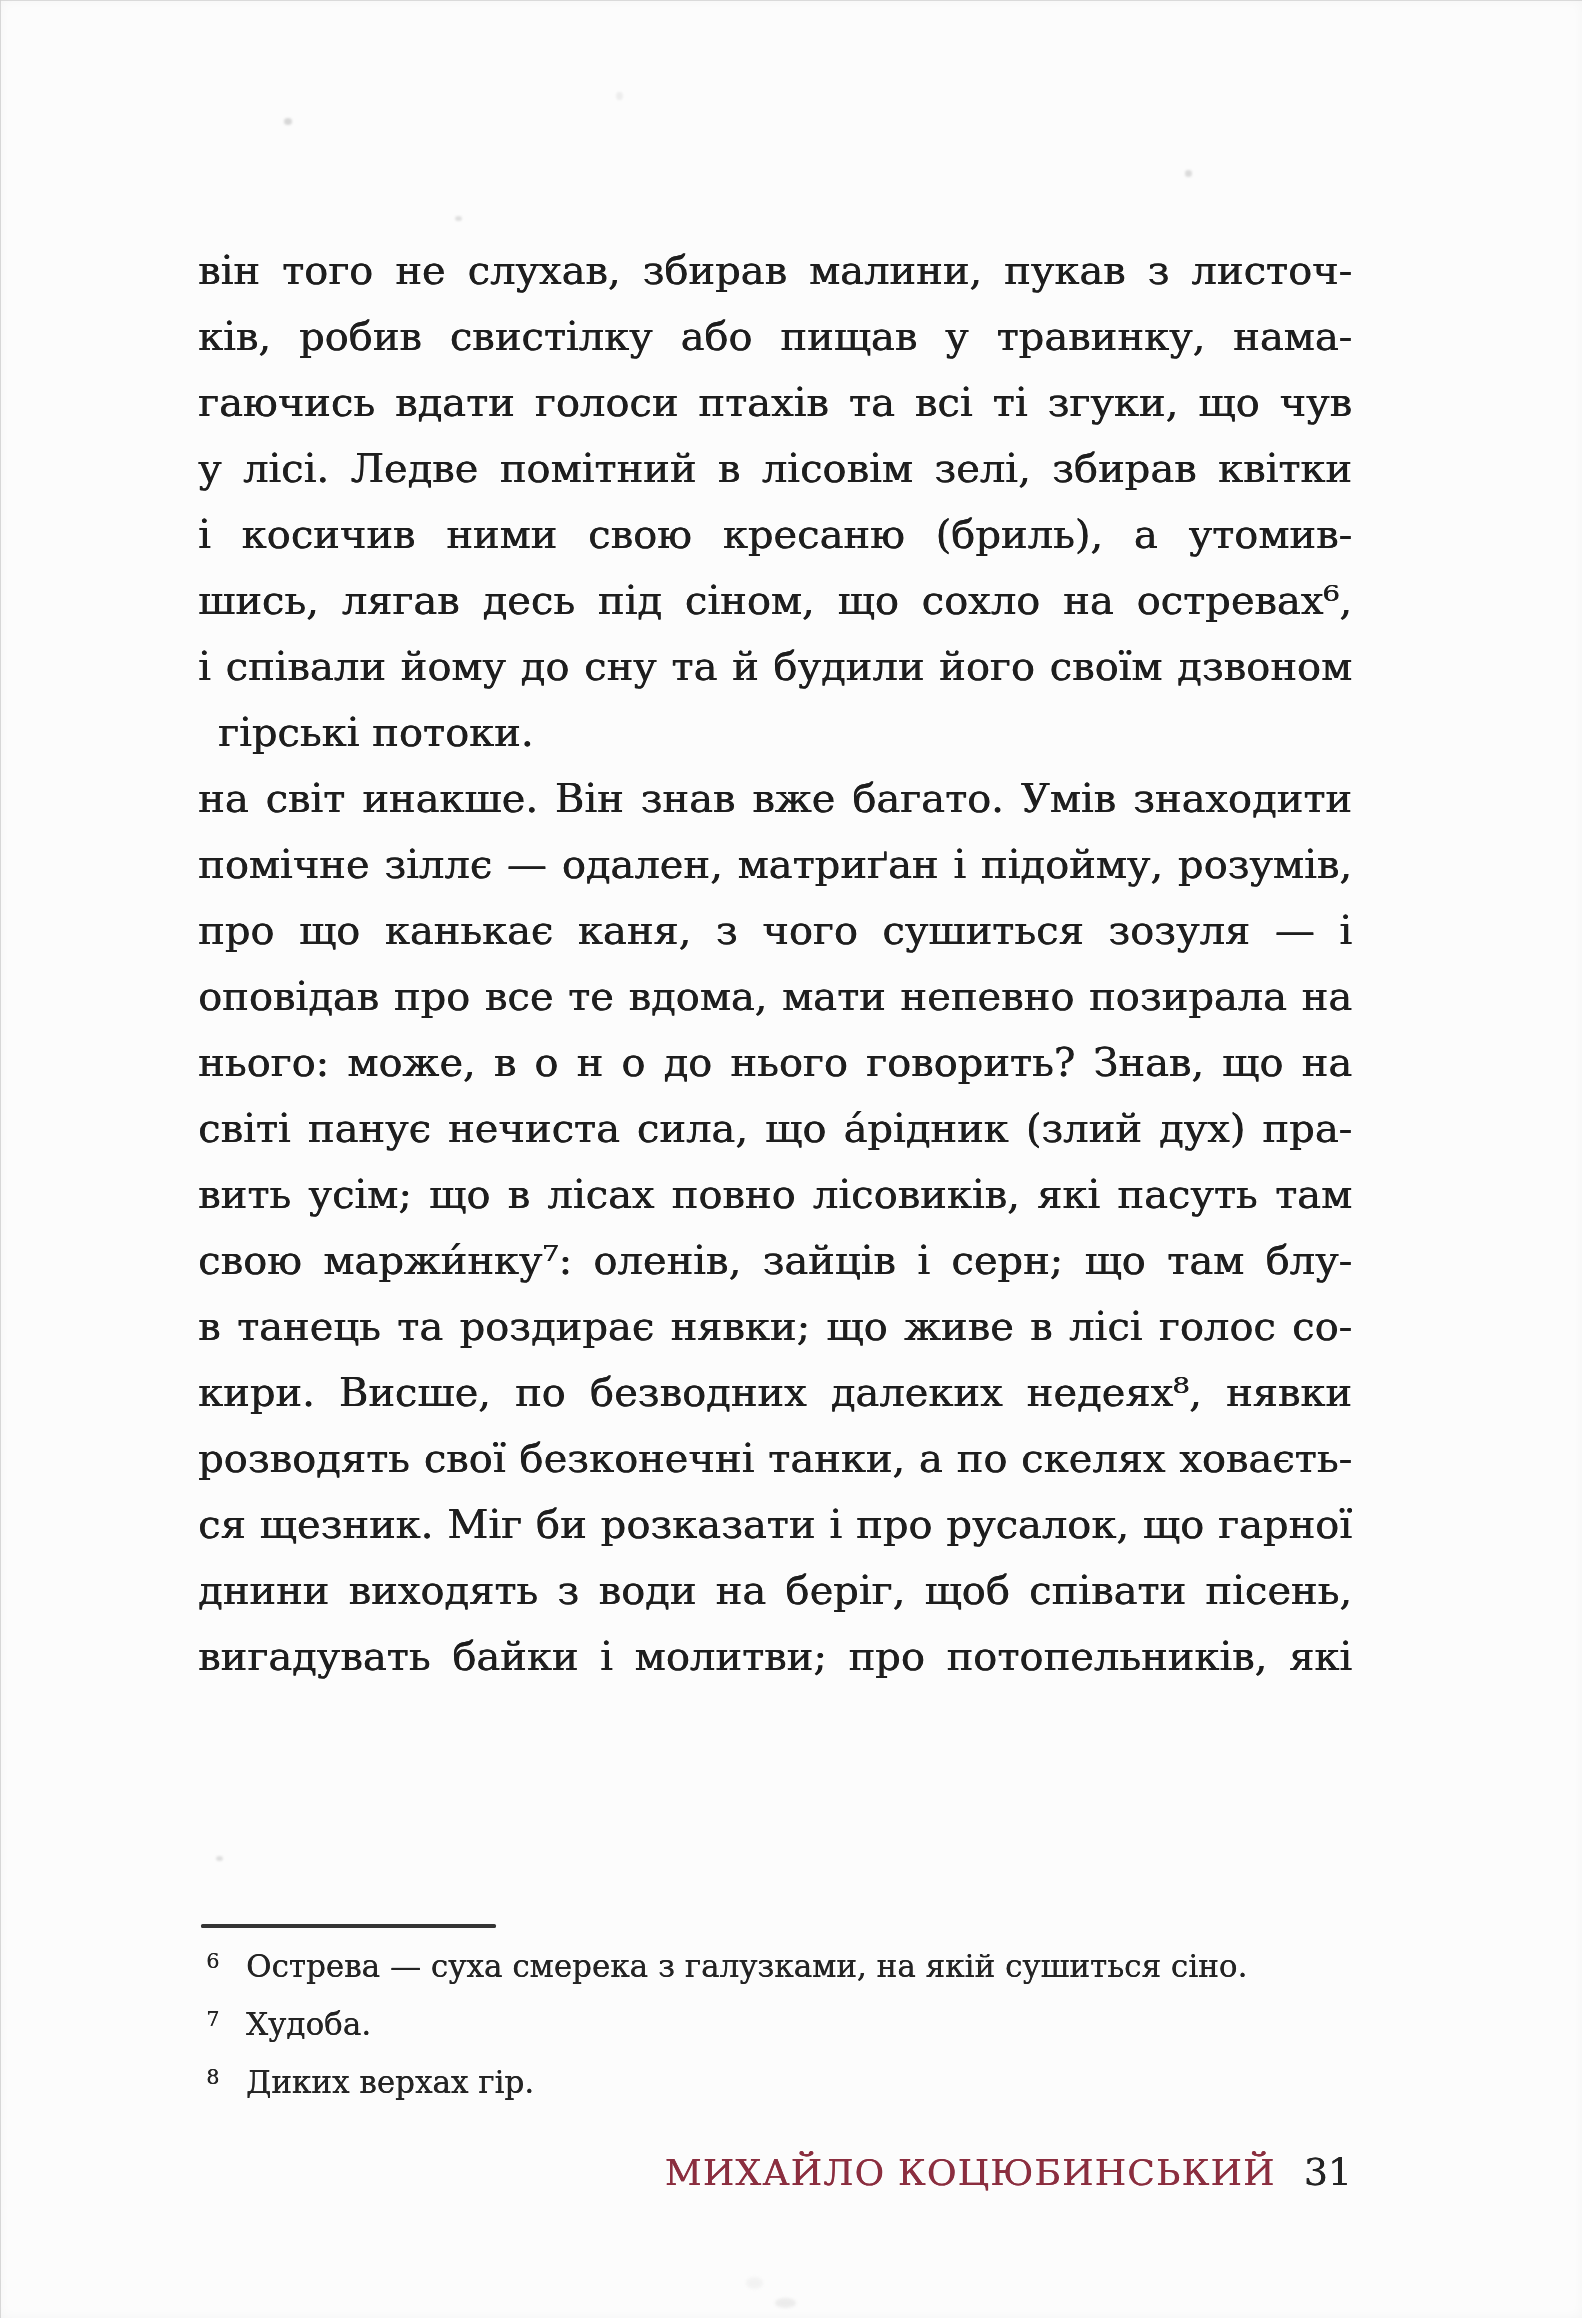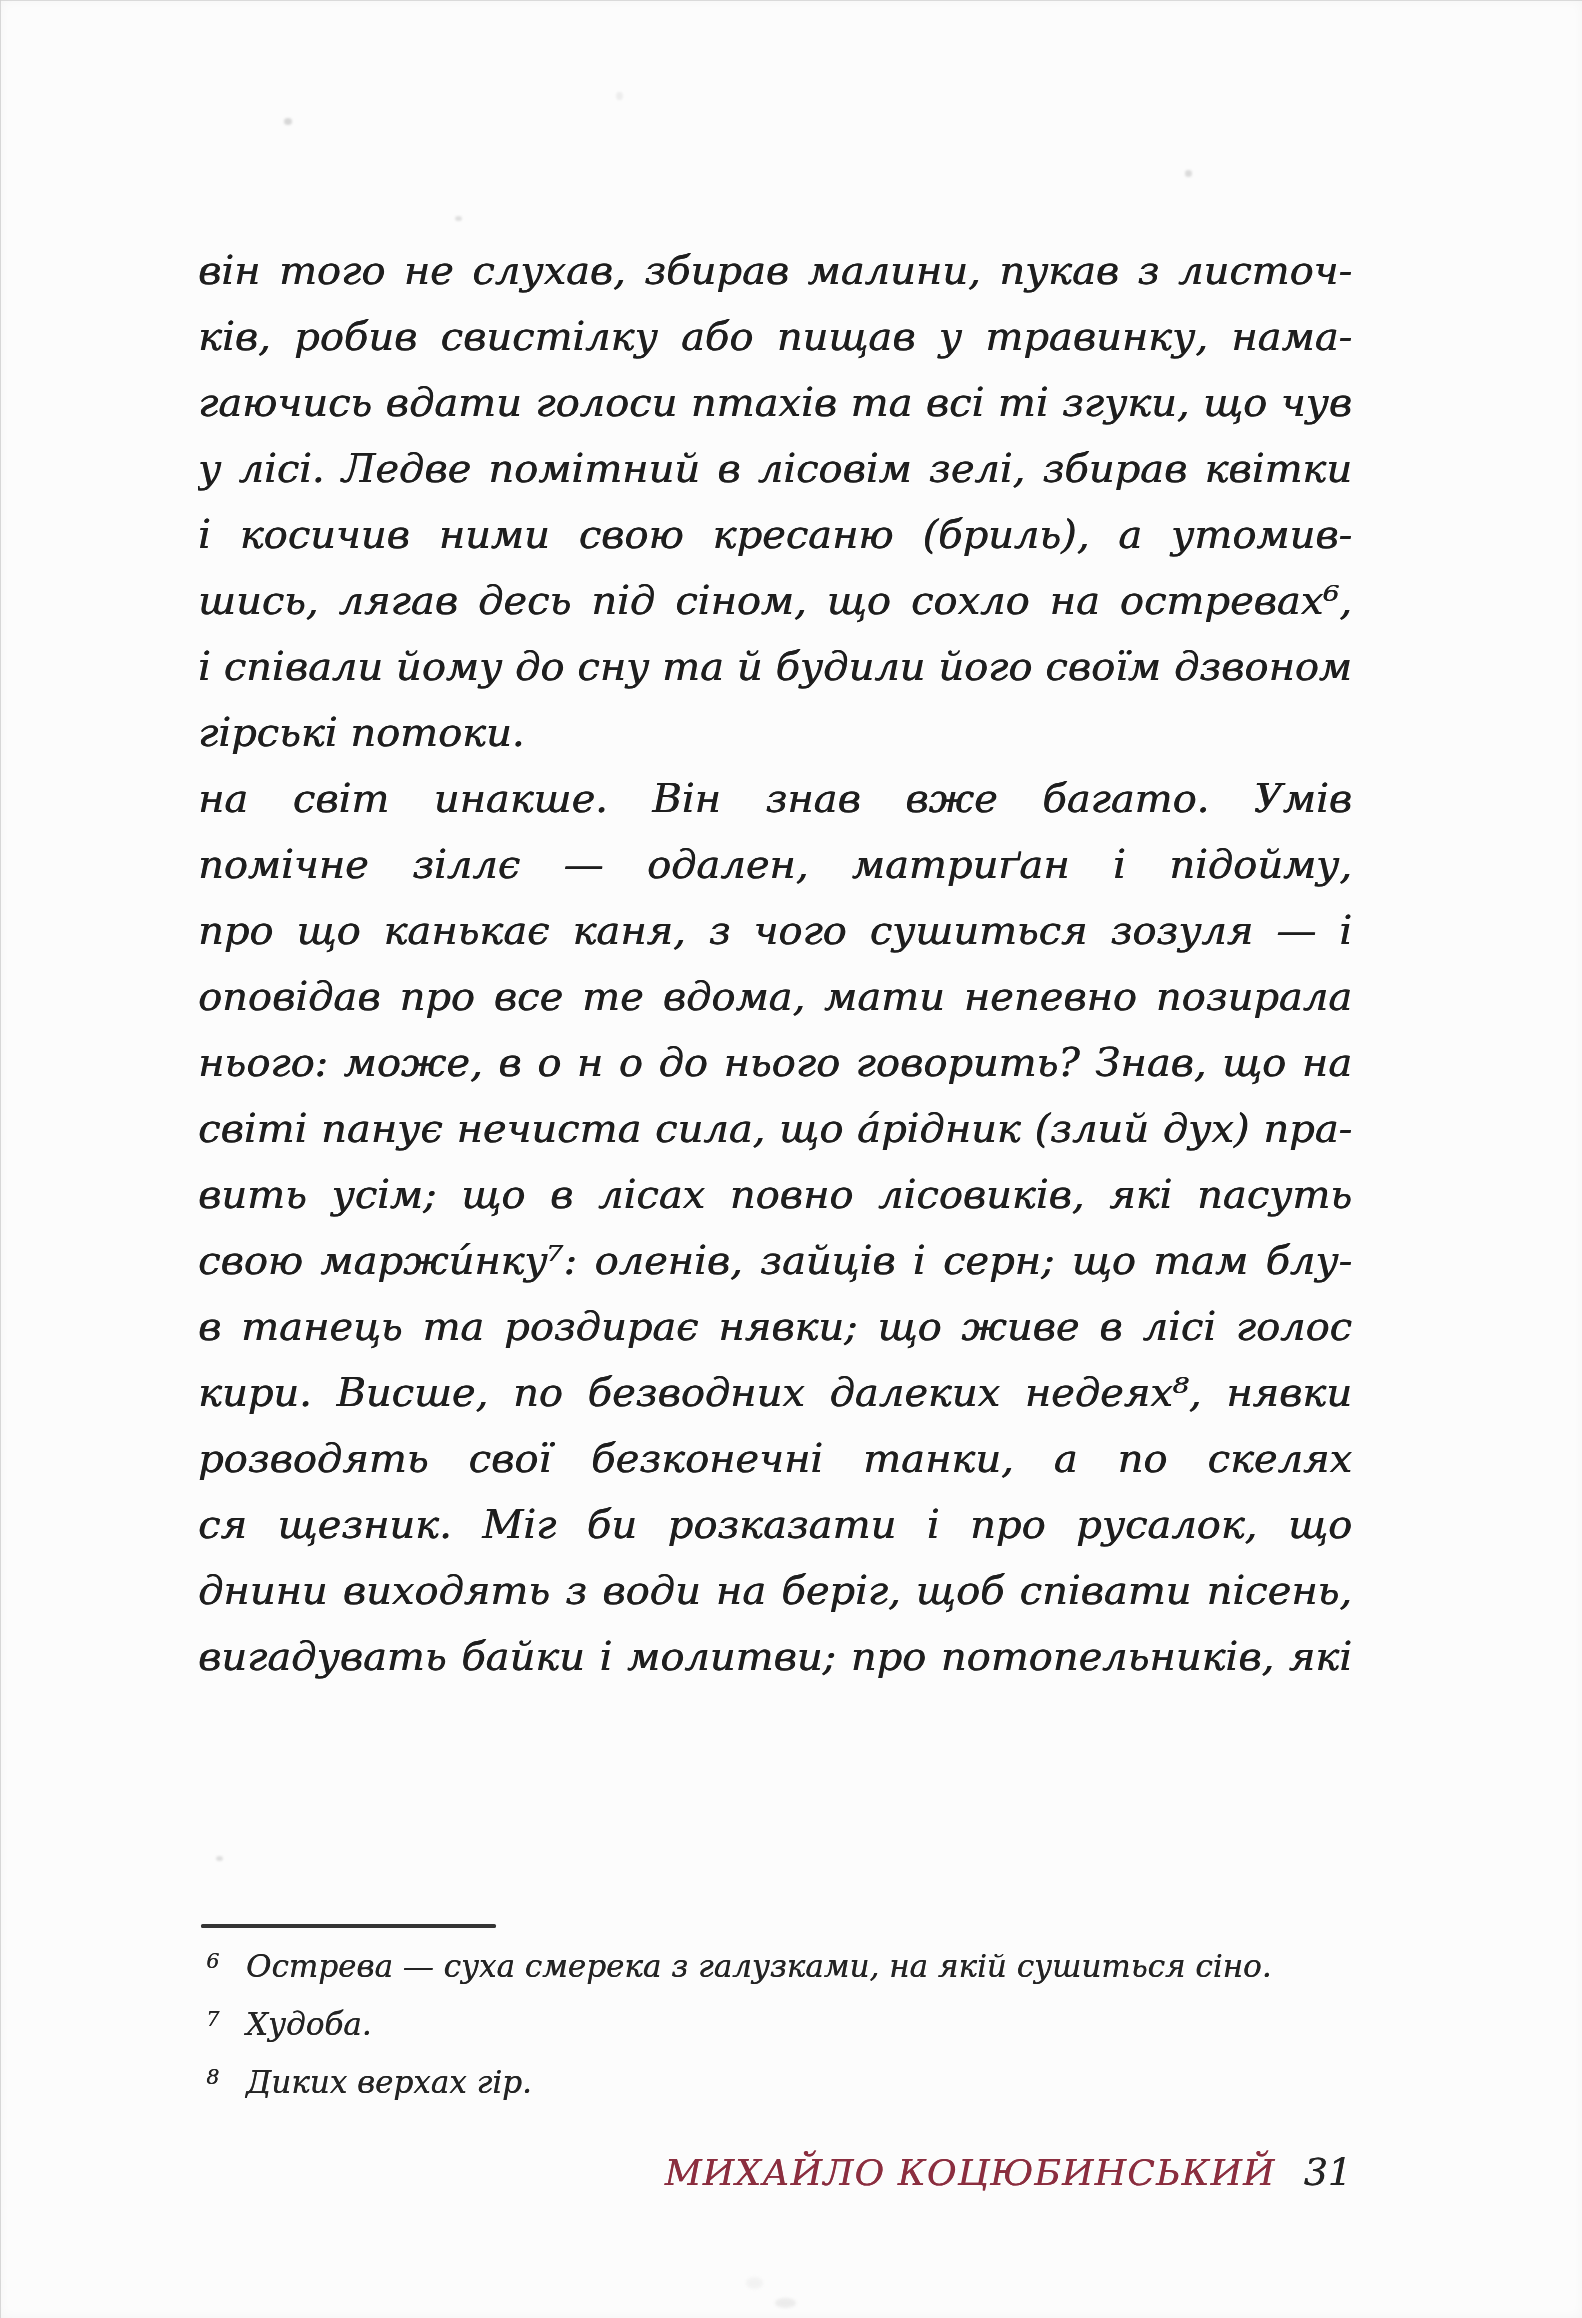--- a/index.html
+++ b/index.html
@@ -4,40 +4,39 @@
 <style>
   html, body { margin: 0; padding: 0; background: #ffffff; }
   .page {
     position: relative;
     width: 1583px;
     height: 2319px;
     background: #fcfcfc;
     box-shadow: inset 0 0 0 0.8px #cfcfcf, inset 0 0 11.5px rgba(0,0,0,0.04);
     overflow: hidden;
     font-family: "DejaVu Serif", "Liberation Serif", serif;
-    font-style: italic;
   }
   
   .body-text {
     position: absolute;
     left: 198px;
     top: 237px;
     width: 1154px;
     font-size: 40px;
     line-height: 66px;
     color: #1e1e1e;
     text-shadow: 0.5px 0 0 currentColor, 0 0.3px 0.3px rgba(20,20,20,0.55);
   }
   .line {
     height: 66px;
     overflow: hidden;
     text-align: justify;
     text-align-last: justify;
   }
-  .line.flush { text-align-last: left; }
+  .line.flush { text-align-last: left; margin-left: 20px; }
   .line.indent { text-indent: 87px; }
   
   .fn-rule {
     position: absolute;
     left: 201px;
     top: 1924px;
     width: 295px;
     height: 4.1px;
     background: #343434;
     border-radius: 1.6px;

